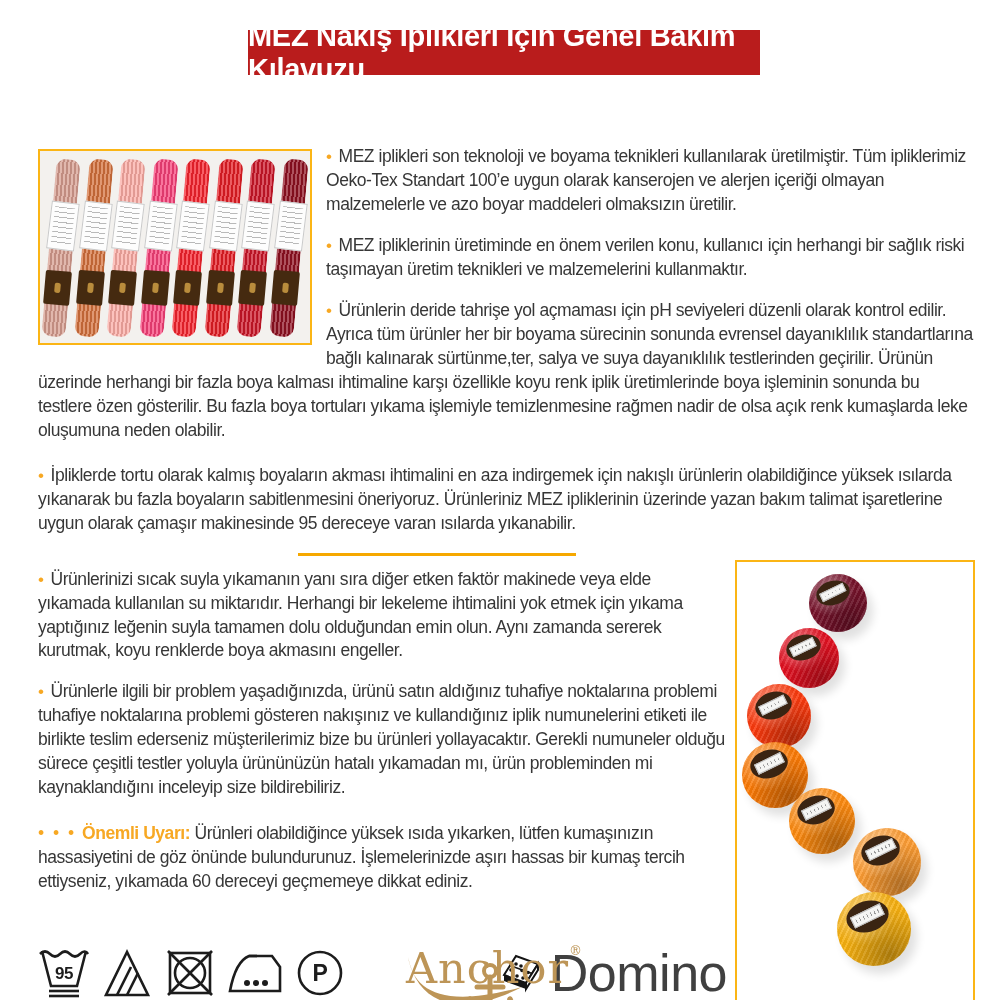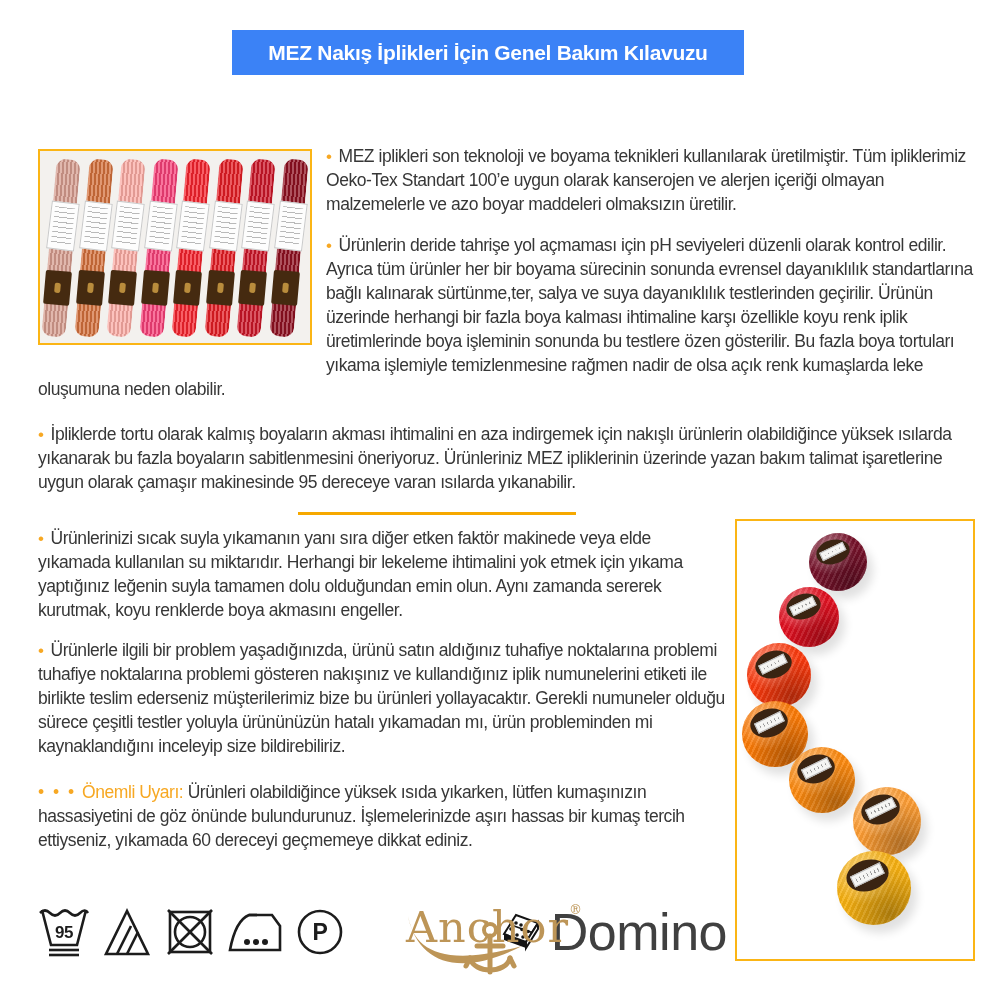--- a/index.html
+++ b/index.html
@@ -6,36 +6,36 @@
   html,body { background:#ffffff; }
   body {
     width:1000px; height:1000px; position:relative; overflow:hidden;
     font-family:"Liberation Sans", sans-serif;
     color:#373737;
   }
   .page { width:1000px; height:1000px; background:#fff; }
 
   
   .banner {
-    position:absolute; left:232px; top:30px; width:512px; height:45px;
-    background:#3b82f6; color:#fff;
+    position:absolute; left:248px; top:30px; width:512px; height:45px;
+    background:#b91c1c; color:#fff;
     display:flex; align-items:center; justify-content:center;
-    font-size:21px; font-weight:bold; letter-spacing:-0.3px;
+    font-size:29px; font-weight:bold; letter-spacing:-0.3px;
   }
 
   
   .content {
     position:absolute; left:38px; top:100px; width:937px;
     font-size:17.5px; line-height:1.37; letter-spacing:-0.45px;margin-top:45px;
   }
   p.para { margin-bottom:17px; }
   .bullet { color:#F7A823; font-size:17px; margin-right:7px; }
   .u-orange { border-bottom:3px solid #F6A800; padding-bottom:20px; }
   .warn-dots { color:#F7A823; letter-spacing:2px; margin-right:6px; }
-  .warn-label { color:#F7A823; font-weight:normal; }
+  .warn-label { color:#F7A823; font-weight:bold; }
 
   
   .left-photo {
     float:left; width:274px; height:196px; margin:4px 14px 10px 0;
     border:2px solid #FBB515; background:#f3f1ee; position:relative; overflow:hidden;
   }
   .skein {
     position:absolute; top:8px; width:24px; height:178px; border-radius:10px;
   }
   .skein .label {
@@ -153,20 +153,21 @@
             </div>
             <div class="skein" style="left: 236.5px; transform: rotate(5deg); background: repeating-linear-gradient(90deg, rgba(255, 255, 255, 0.28) 0px, rgba(255, 255, 255, 0.28) 2px, rgba(0, 0, 0, 0.1) 2px, rgba(0, 0, 0, 0.1) 4px), rgb(143, 16, 32);">
               <div class="label"></div>
               <div class="band"></div>
             </div>
           </div>
       </div>
 
       <p class="para"><span class="bullet">•</span><span>MEZ iplikleri son teknoloji ve boyama teknikleri kullanılarak üretilmiştir. Tüm ipliklerimiz Oeko-Tex Standart 100’e uygun olarak kanserojen ve alerjen içeriği olmayan malzemelerle ve azo boyar maddeleri olmaksızın üretilir.</span></p>
 
+      <p class="para"><span class="bullet">•</span><span>MEZ ipliklerinin üretiminde en önem verilen konu, kullanıcı için herhangi bir sağlık riski taşımayan üretim teknikleri ve malzemelerini kullanmaktır.</span></p>
 
       <p class="para"><span class="bullet">•</span><span>Ürünlerin deride tahrişe yol açmaması için pH seviyeleri düzenli olarak kontrol edilir. Ayrıca tüm ürünler her bir boyama sürecinin sonunda evrensel dayanıklılık standartlarına bağlı kalınarak sürtünme,ter, salya ve suya dayanıklılık testlerinden geçirilir. Ürünün üzerinde herhangi bir fazla boya kalması ihtimaline karşı özellikle koyu renk iplik üretimlerinde boya işleminin sonunda bu testlere özen gösterilir. Bu fazla boya tortuları yıkama işlemiyle temizlenmesine rağmen nadir de olsa açık renk kumaşlarda leke oluşumuna neden olabilir.</span></p>
     </div>
 
     <div style="clear:both; height:4px;"></div>
 
     <p class="para"><span class="bullet">•</span><span>İpliklerde tortu olarak kalmış boyaların akması ihtimalini en aza indirgemek için nakışlı ürünlerin olabildiğince yüksek ısılarda yıkanarak bu fazla boyaların sabitlenmesini öneriyoruz. Ürünleriniz MEZ ipliklerinin üzerinde yazan bakım talimat işaretlerine uygun olarak çamaşır makinesinde </span><span class="u-orange">95 dereceye varan ısılarda yıkanabilir.</span></p>
 
     <div class="bottom-flex" style="margin-top:24px;">
       <div class="bottom-left">

